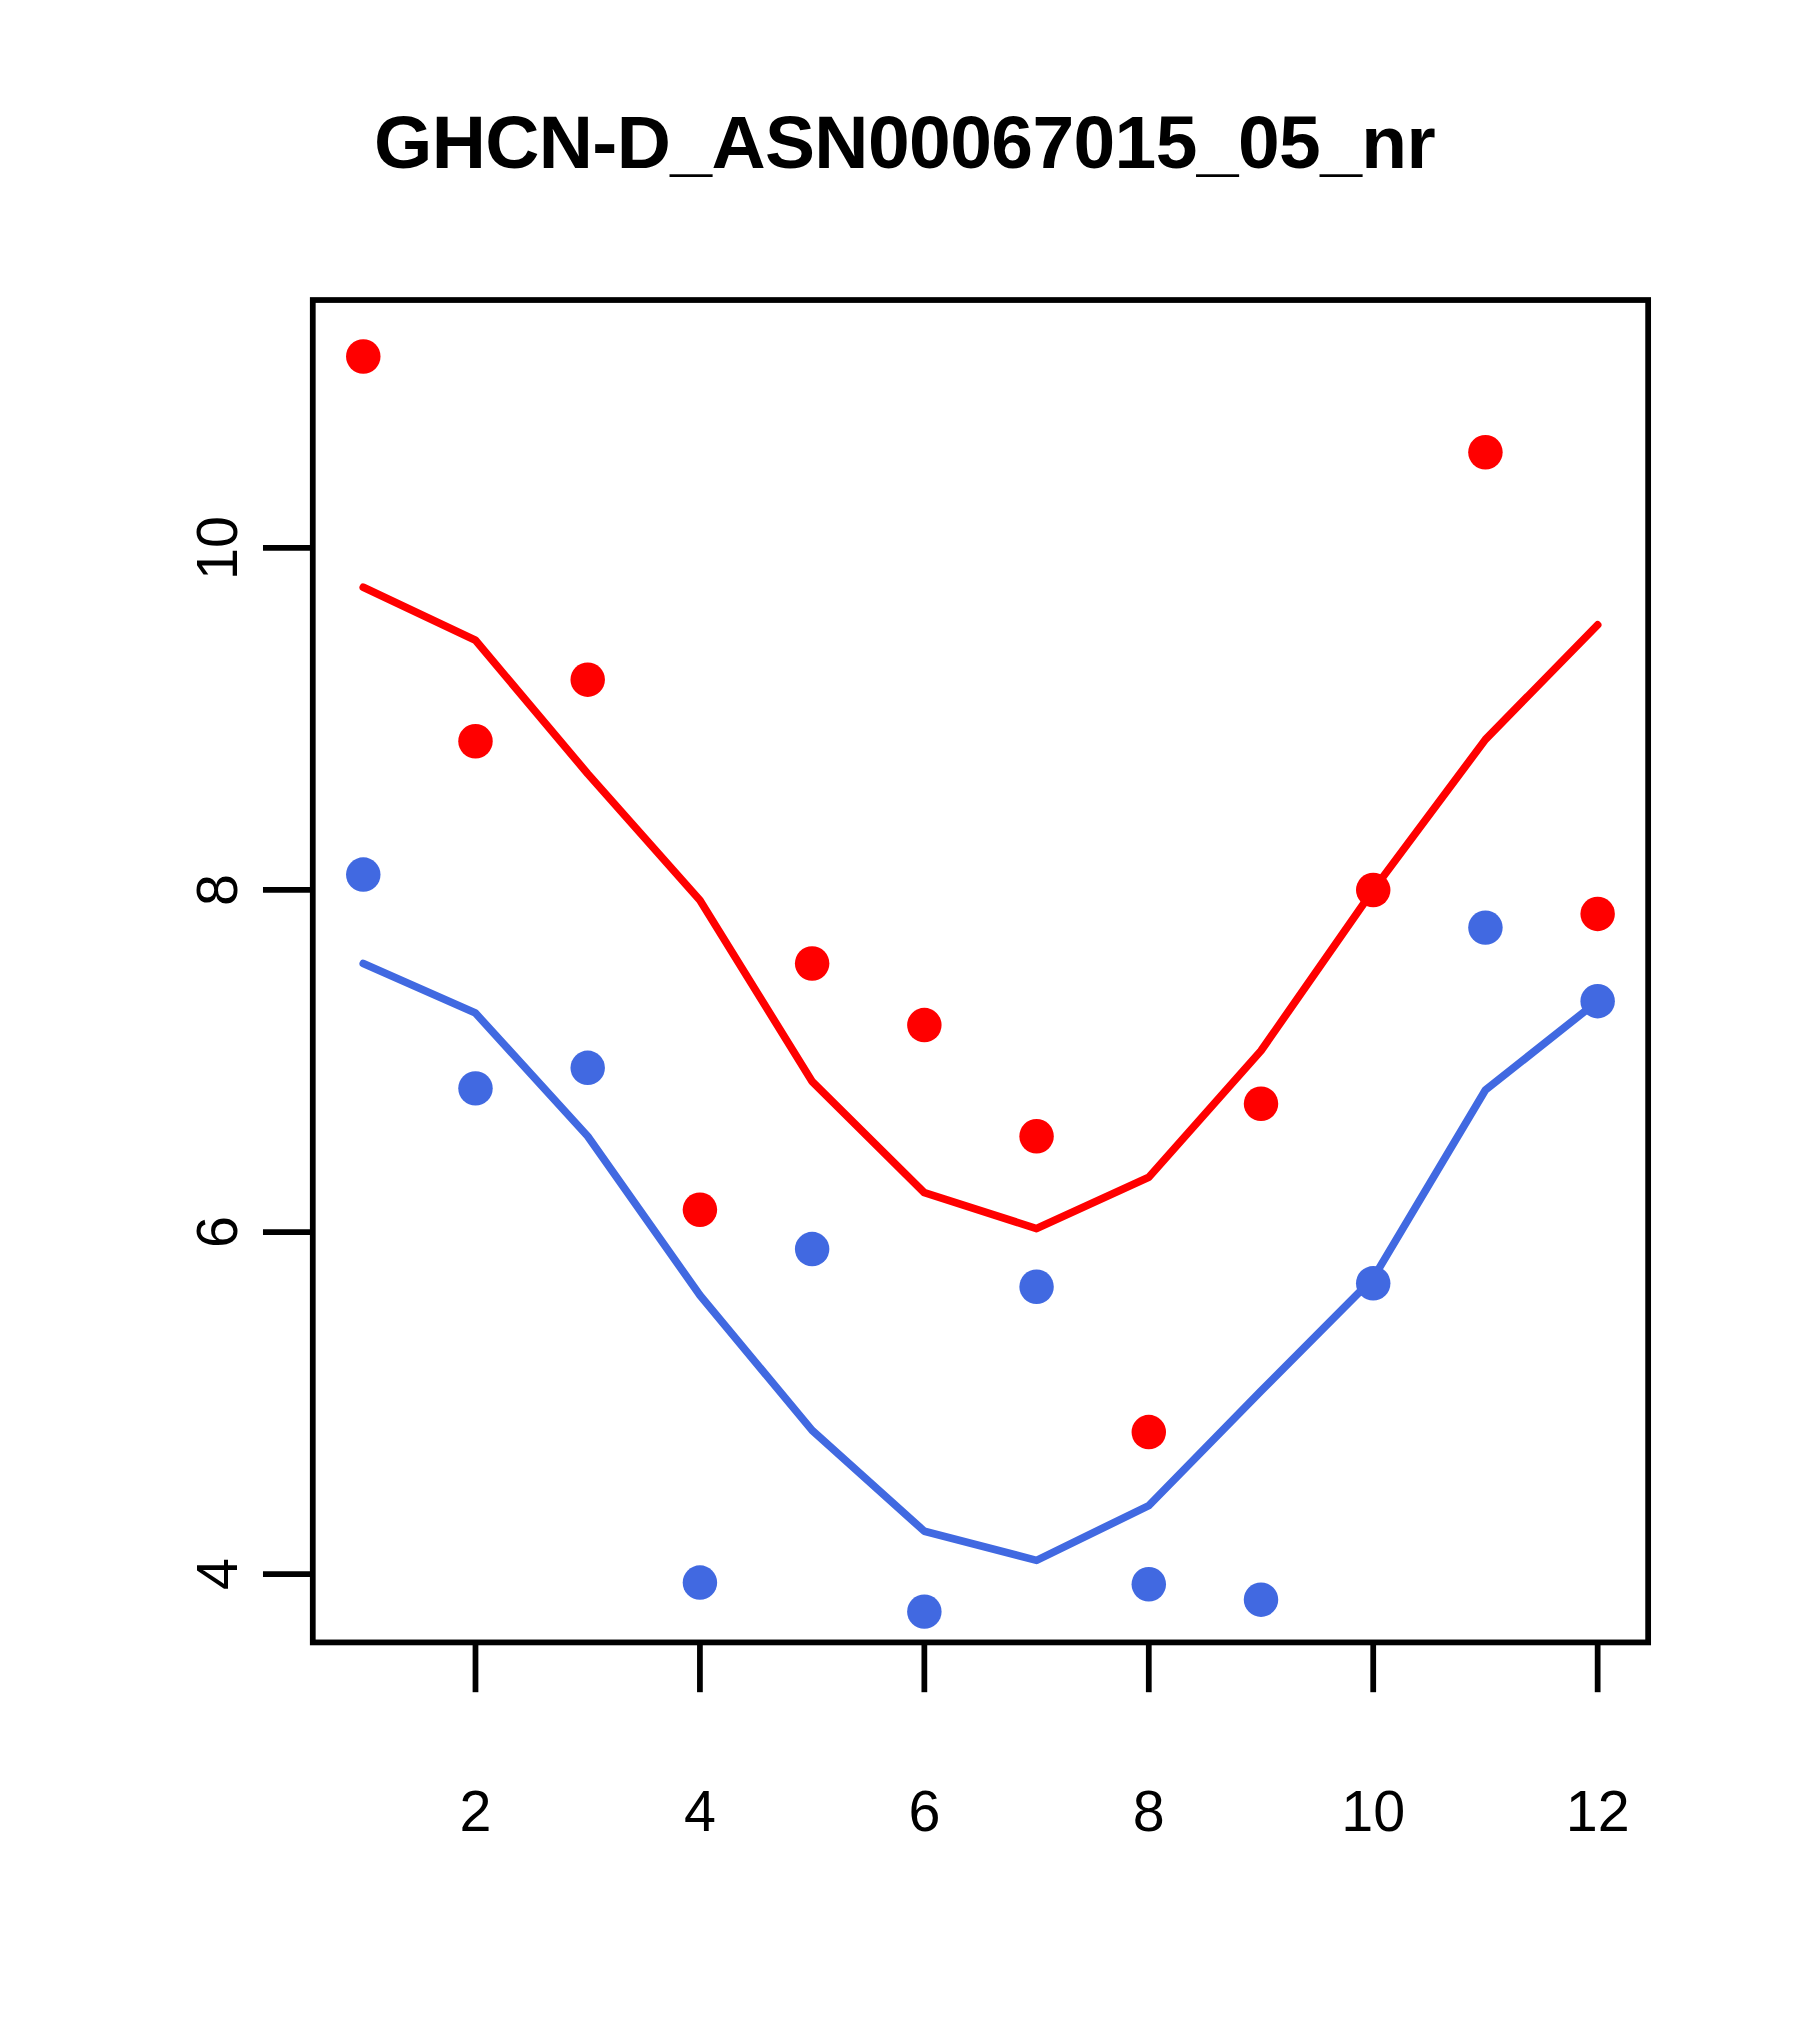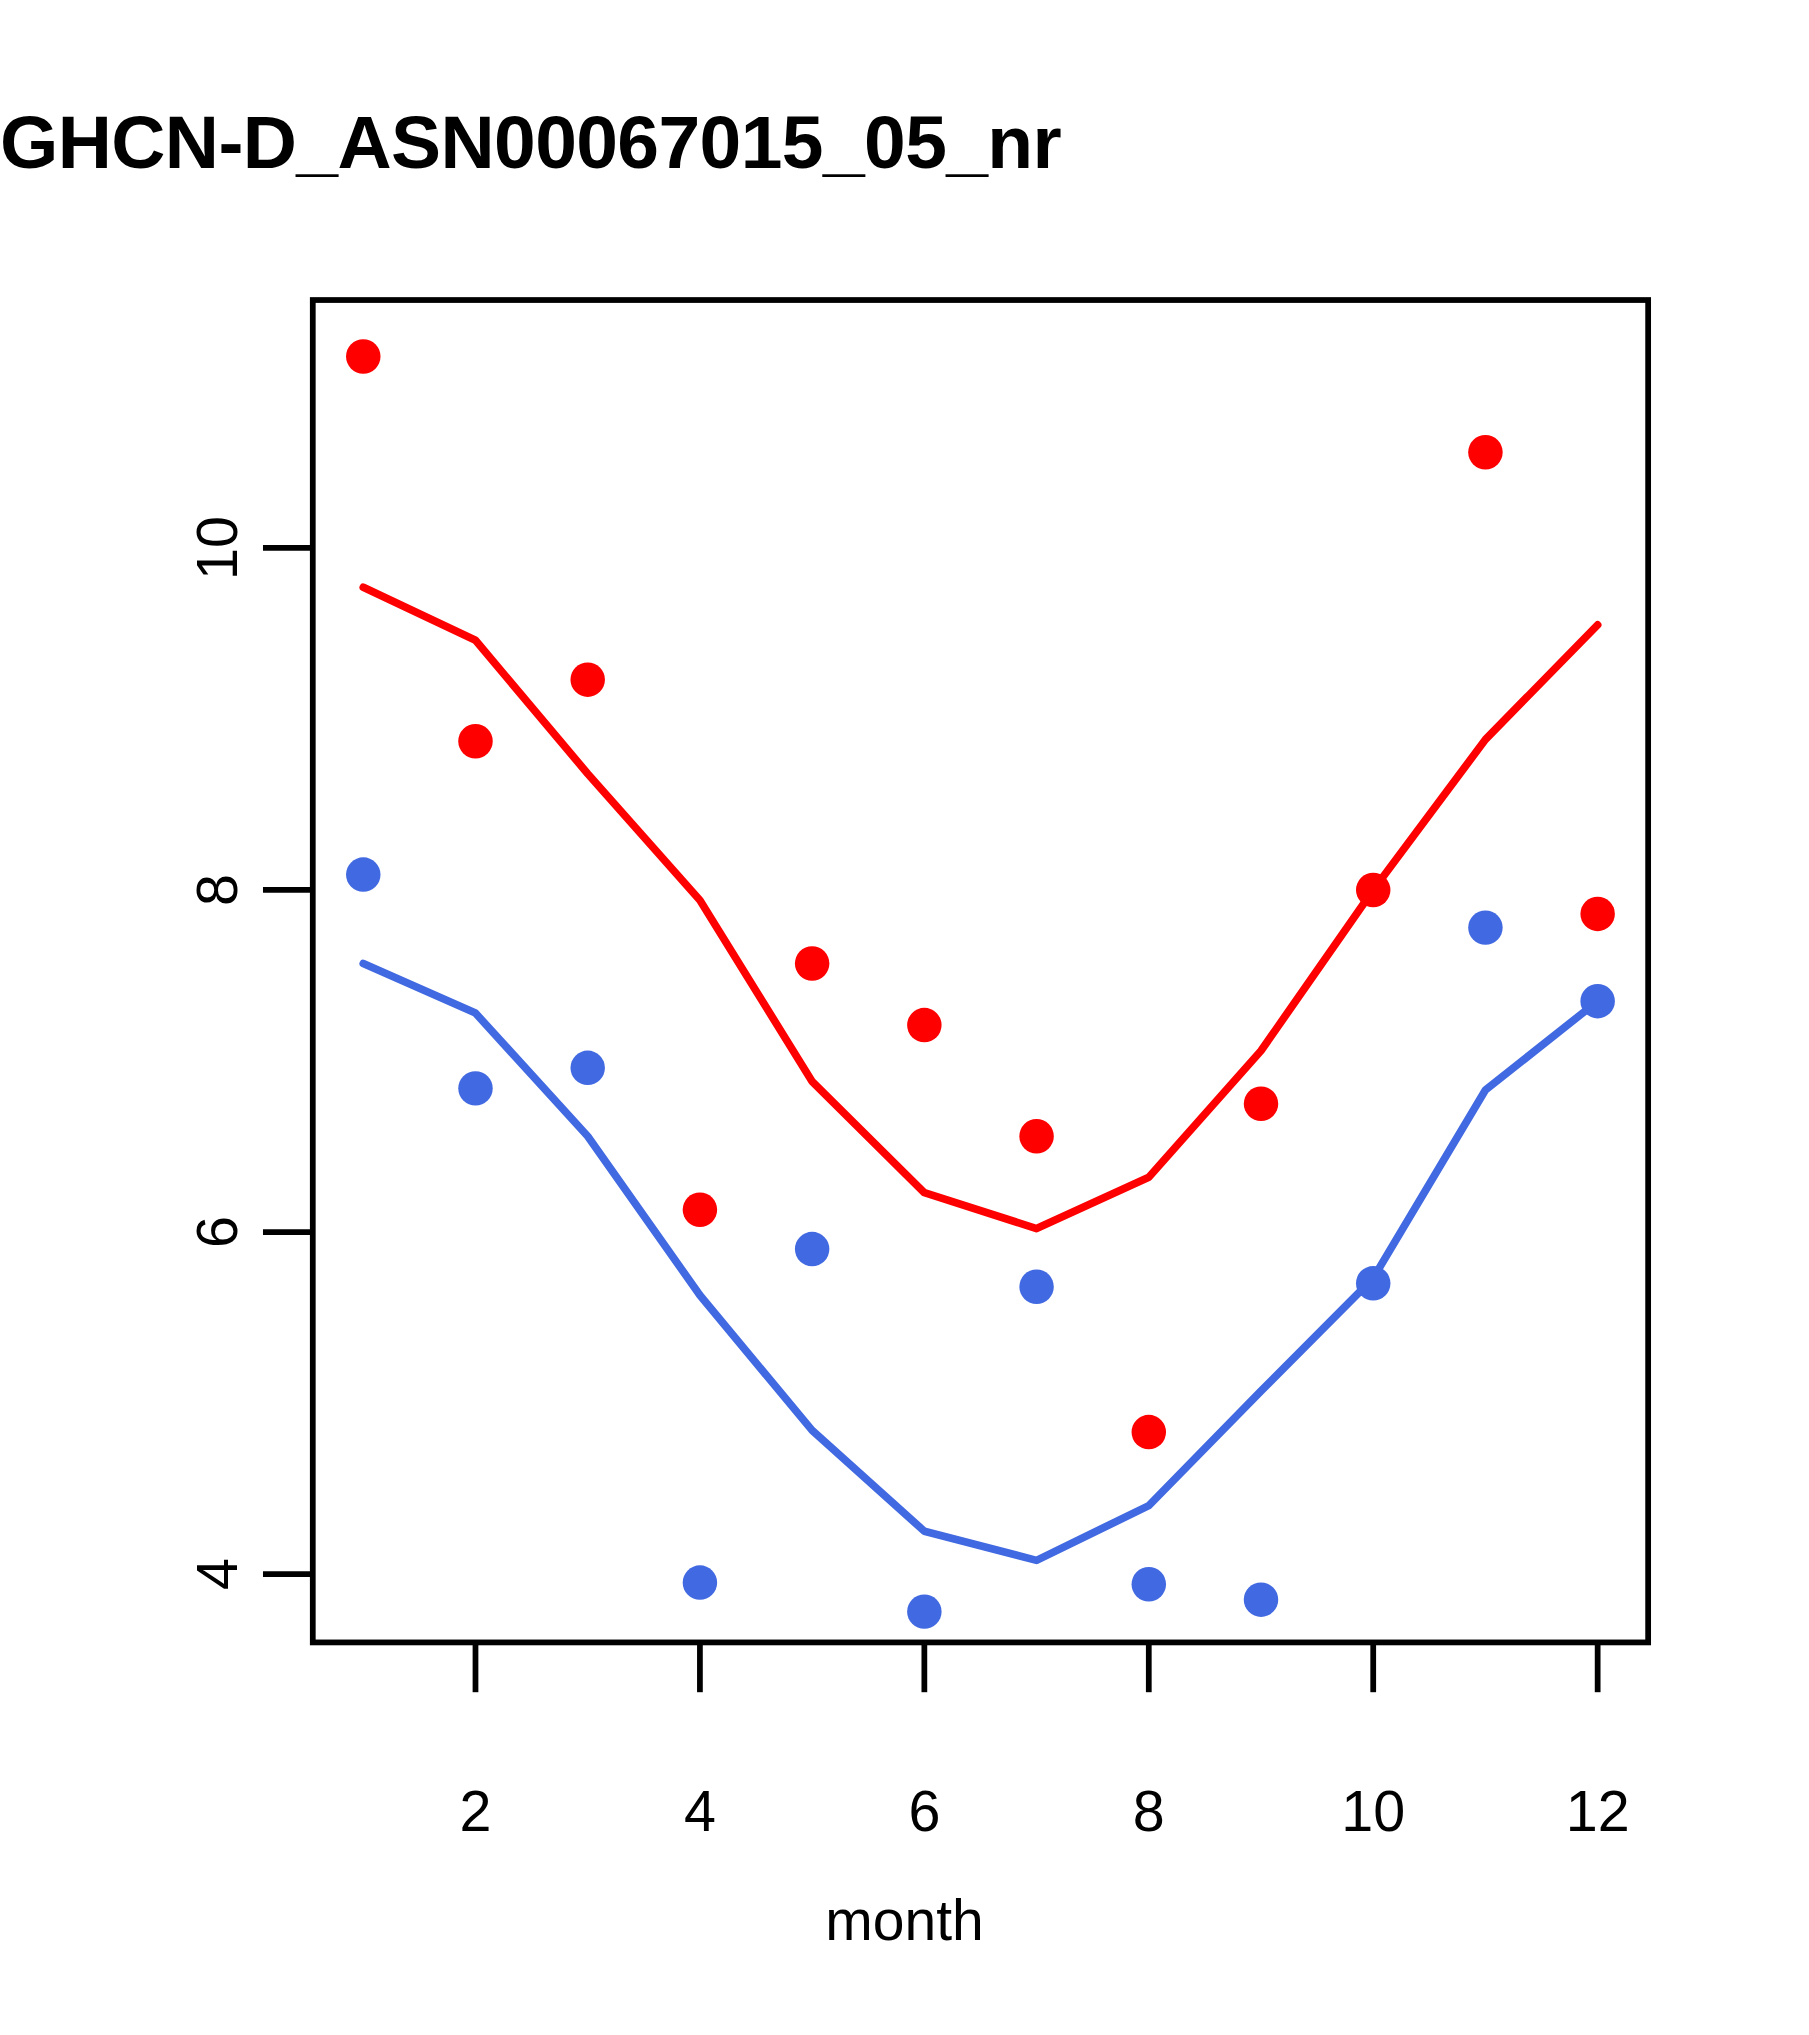--- a/index.html
+++ b/index.html
@@ -16,21 +16,21 @@
   }
   #plot-root {
     position: absolute;
     inset: 0;
   }
   .chart-title {
     position: absolute;
     top: 99px;
     left: 0;
     width: 1809px;
-    text-align: left;
+    text-align: center;
     font-family: "Liberation Sans", sans-serif;
     font-weight: bold;
     font-size: 75px;
     letter-spacing: -0.6px;
     color: #000000;
     white-space: nowrap;
   }
   .x-axis-title {
     position: absolute;
     top: 1887px;
@@ -115,16 +115,15 @@
         <text x="340" y="858.4522292993629" text-anchor="middle" dominant-baseline="central" transform="rotate(-90 340 858.4522292993629)" class="tick-label-y">10</text>
         <text x="744.90756302521" y="2803" text-anchor="middle" dominant-baseline="hanging" class="tick-label-x">2</text>
         <text x="1096.5042016806724" y="2803" text-anchor="middle" dominant-baseline="hanging" class="tick-label-x">4</text>
         <text x="1448.1008403361348" y="2803" text-anchor="middle" dominant-baseline="hanging" class="tick-label-x">6</text>
         <text x="1799.6974789915969" y="2803" text-anchor="middle" dominant-baseline="hanging" class="tick-label-x">8</text>
         <text x="2151.294117647059" y="2803" text-anchor="middle" dominant-baseline="hanging" class="tick-label-x">10</text>
         <text x="2502.8907563025214" y="2803" text-anchor="middle" dominant-baseline="hanging" class="tick-label-x">12</text>
       </g>
   </svg>
 
-  <div class="x-axis-title">month</div>
 
 </div>
 
 
 </body></html>

